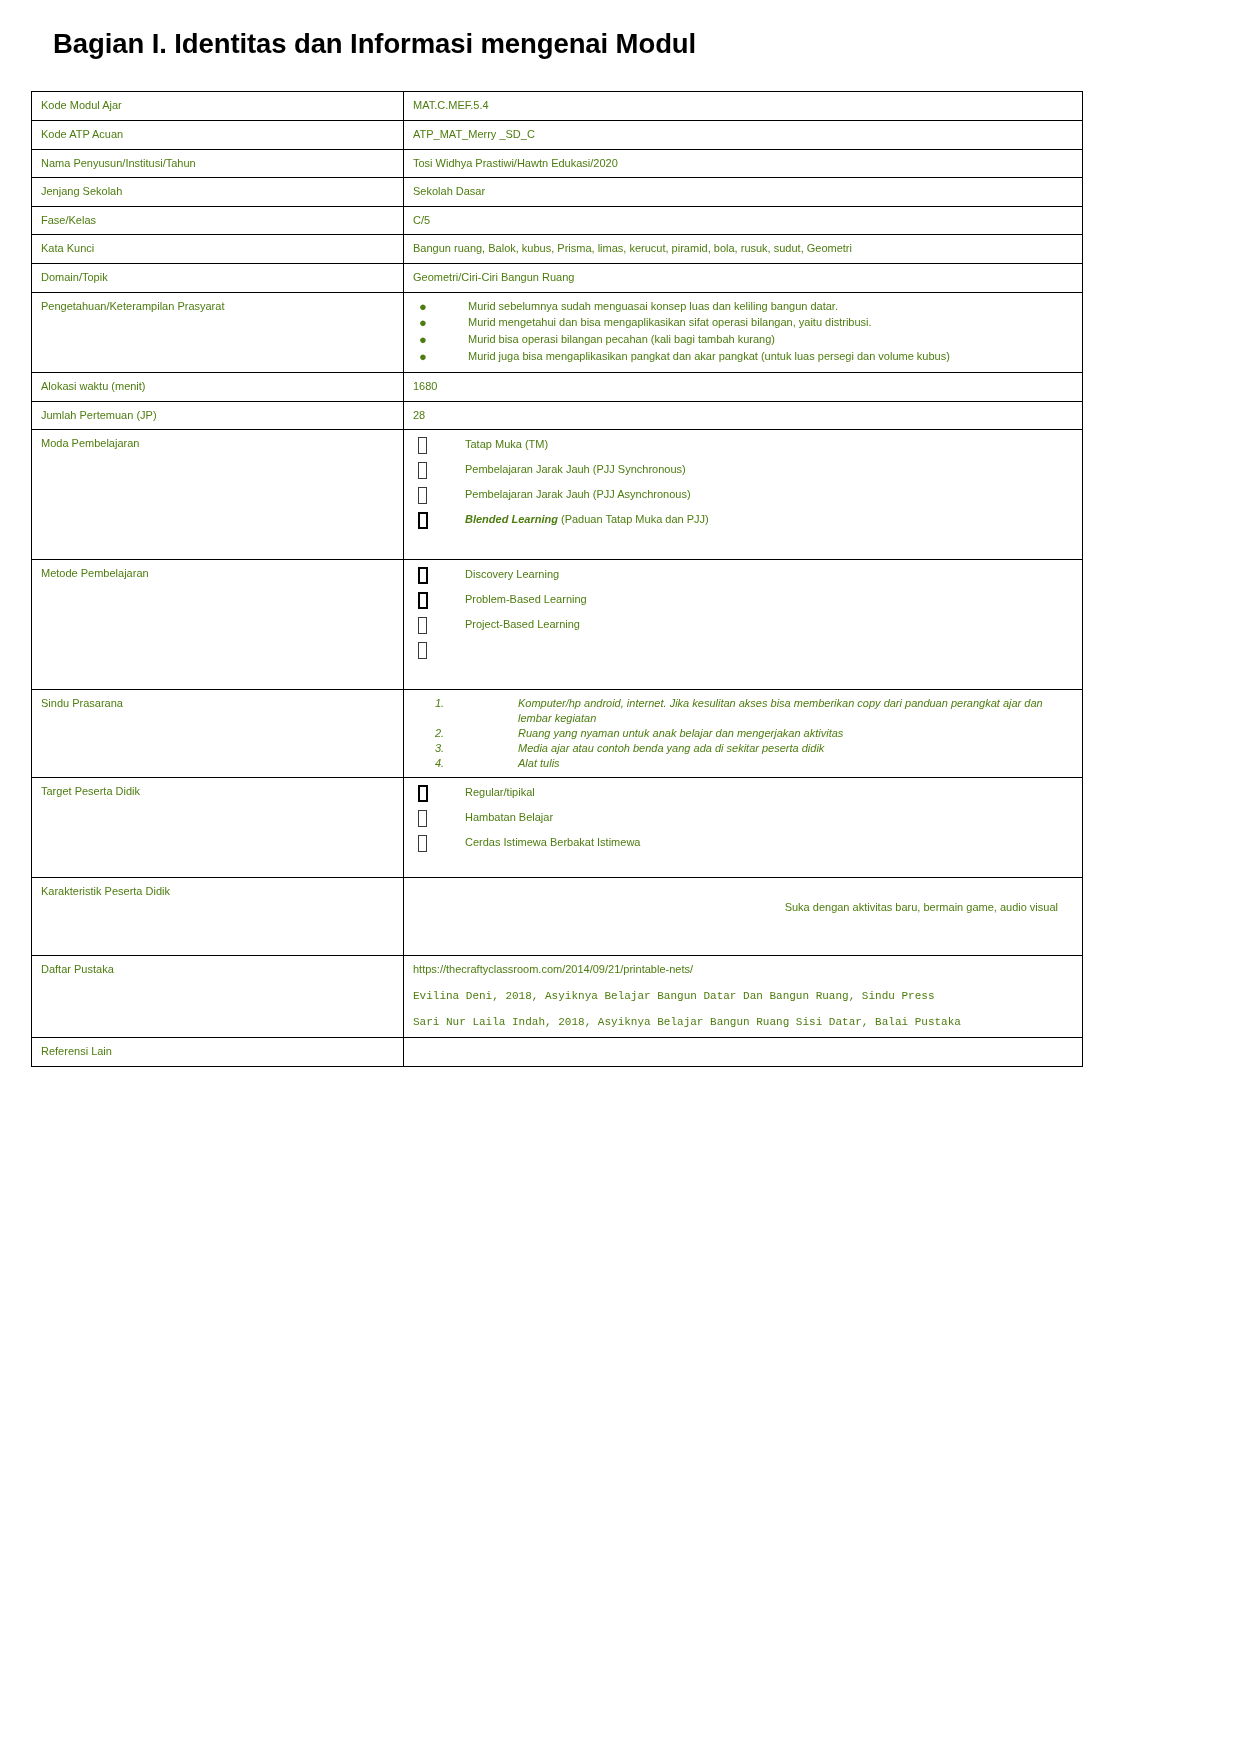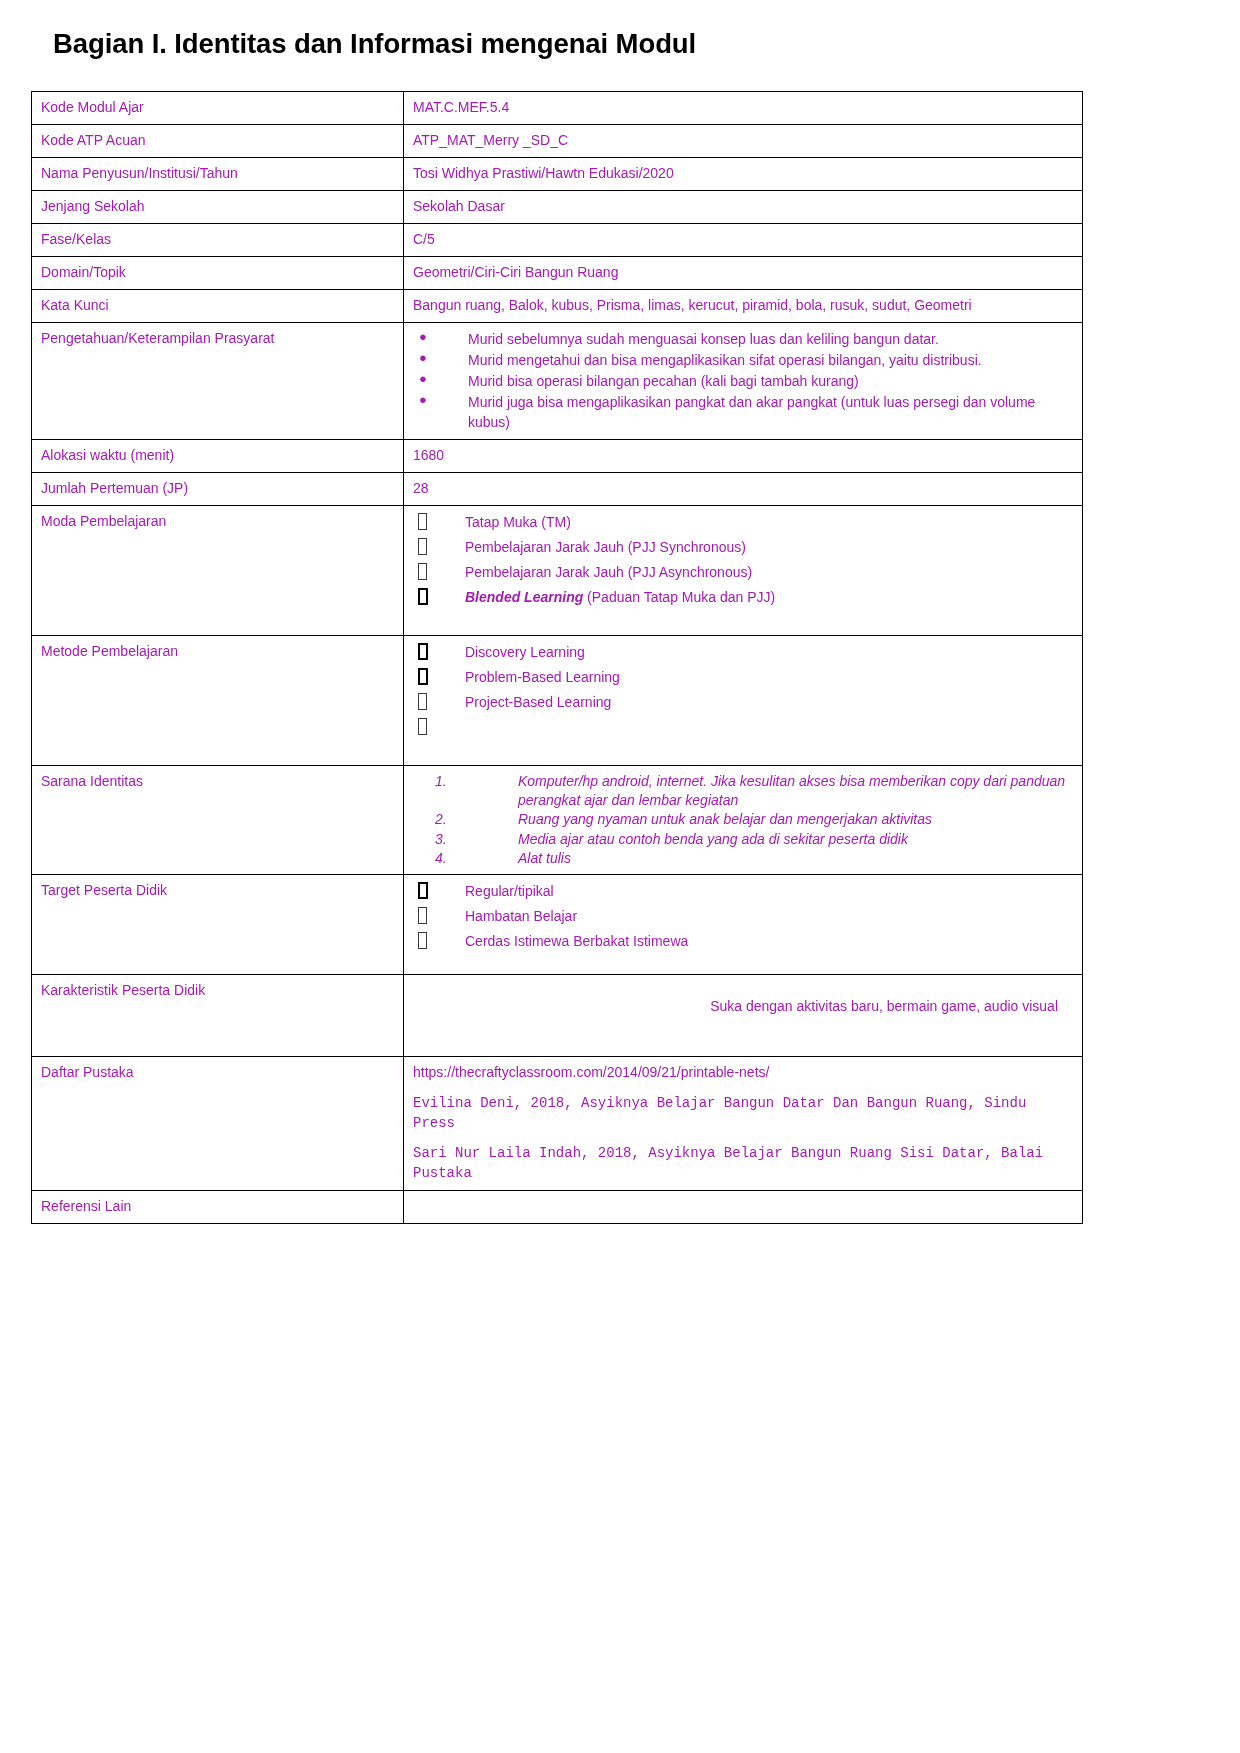--- a/index.html
+++ b/index.html
@@ -33,23 +33,23 @@
   table.modul {
     width: 1051px;
     border-collapse: collapse;
     margin-top: 30px;
     table-layout: fixed;
   }
   table.modul td {
     border: 1px solid #000000;
     vertical-align: top;
     padding: 6px 8px 6px 9px;
-    font-size: 14px;
+    font-size: 11px;
     line-height: 1.42;
-    color: #a21caf;
+    color: #4d7c0f;
   }
   td.label { width: 372px; }
   td.value { width: 679px; }
 
   .plain { margin: 16px; text-align: right; }
 
   
   ul.bullets {
     list-style: none;
     margin: 0;
@@ -153,27 +153,27 @@
         <td class="label">Jenjang Sekolah</td>
         <td class="value">Sekolah Dasar</td>
       </tr>
 
       <tr>
         <td class="label">Fase/Kelas</td>
         <td class="value">C/5</td>
       </tr>
 
       <tr>
+        <td class="label">Kata Kunci</td>
+        <td class="value">Bangun ruang, Balok, kubus, Prisma, limas, kerucut, piramid, bola, rusuk, sudut, Geometri</td>
+      </tr>
+
+      <tr>
         <td class="label">Domain/Topik</td>
         <td class="value">Geometri/Ciri-Ciri Bangun Ruang</td>
-      </tr>
-
-      <tr>
-        <td class="label">Kata Kunci</td>
-        <td class="value">Bangun ruang, Balok, kubus, Prisma, limas, kerucut, piramid, bola, rusuk, sudut, Geometri</td>
       </tr>
 
       <tr>
         <td class="label">Pengetahuan/Keterampilan Prasyarat</td>
         <td class="value">
           <ul class="bullets">
             <li>Murid sebelumnya sudah menguasai konsep luas dan keliling bangun datar.</li>
             <li>Murid mengetahui dan bisa mengaplikasikan sifat operasi bilangan, yaitu distribusi.</li>
             <li>Murid bisa operasi bilangan pecahan (kali bagi tambah kurang)</li>
             <li>Murid juga bisa mengaplikasikan pangkat dan akar pangkat (untuk luas persegi dan volume kubus)</li>
@@ -235,21 +235,21 @@
             <li>
               <span class="cbox"></span>
               <span></span>
             </li>
           </ul>
           <div class="spacer-line"></div>
         </td>
       </tr>
 
       <tr>
-        <td class="label">Sarana Identitas</td>
+        <td class="label">Sindu Prasarana</td>
         <td class="value">
           <ol class="numlist">
             <li>
               <span class="num">1.</span>
               <span>Komputer/hp android, internet. Jika kesulitan akses bisa memberikan copy dari panduan perangkat ajar dan lembar kegiatan</span>
             </li>
             <li>
               <span class="num">2.</span>
               <span>Ruang yang nyaman untuk anak belajar dan mengerjakan aktivitas</span>
             </li>

